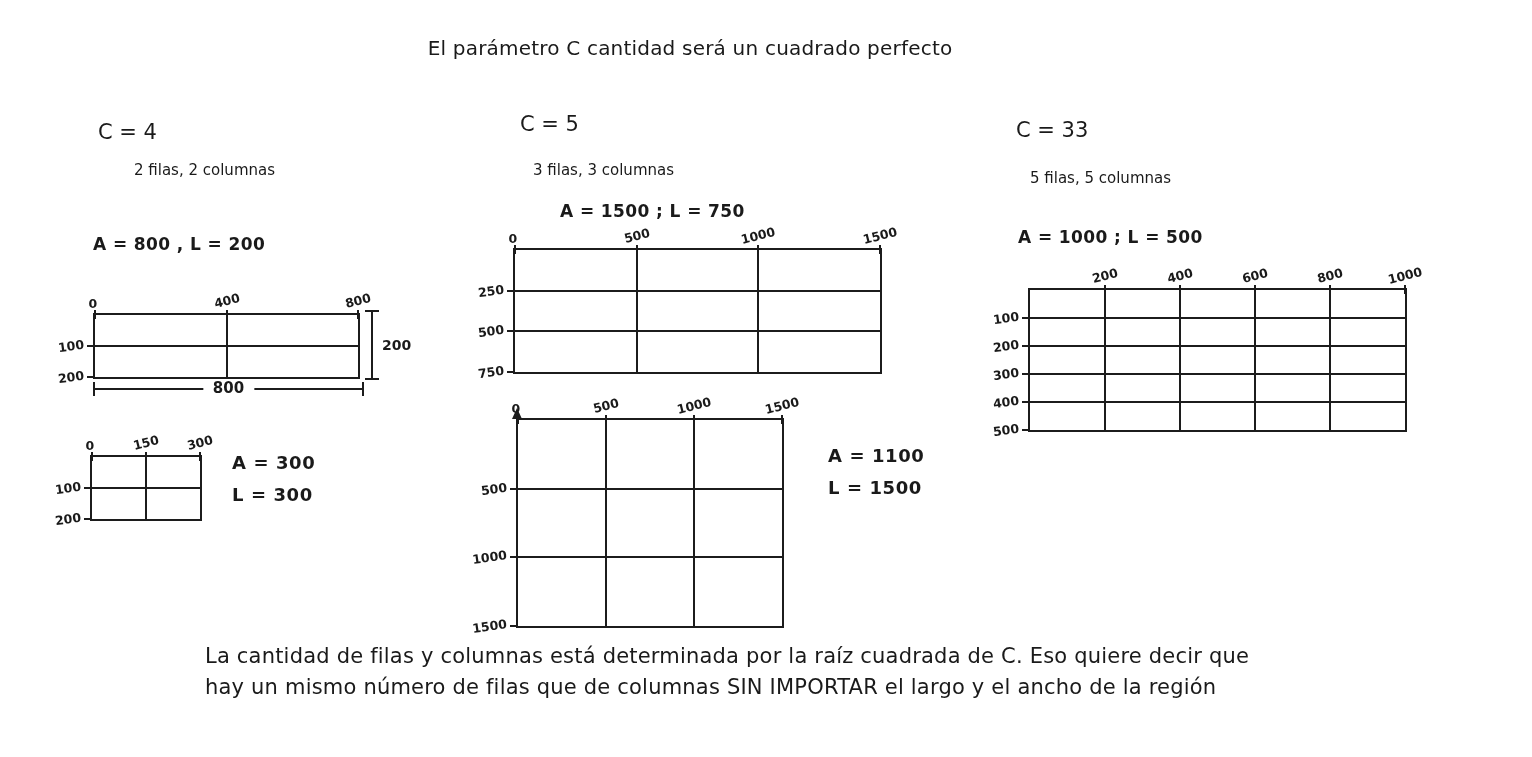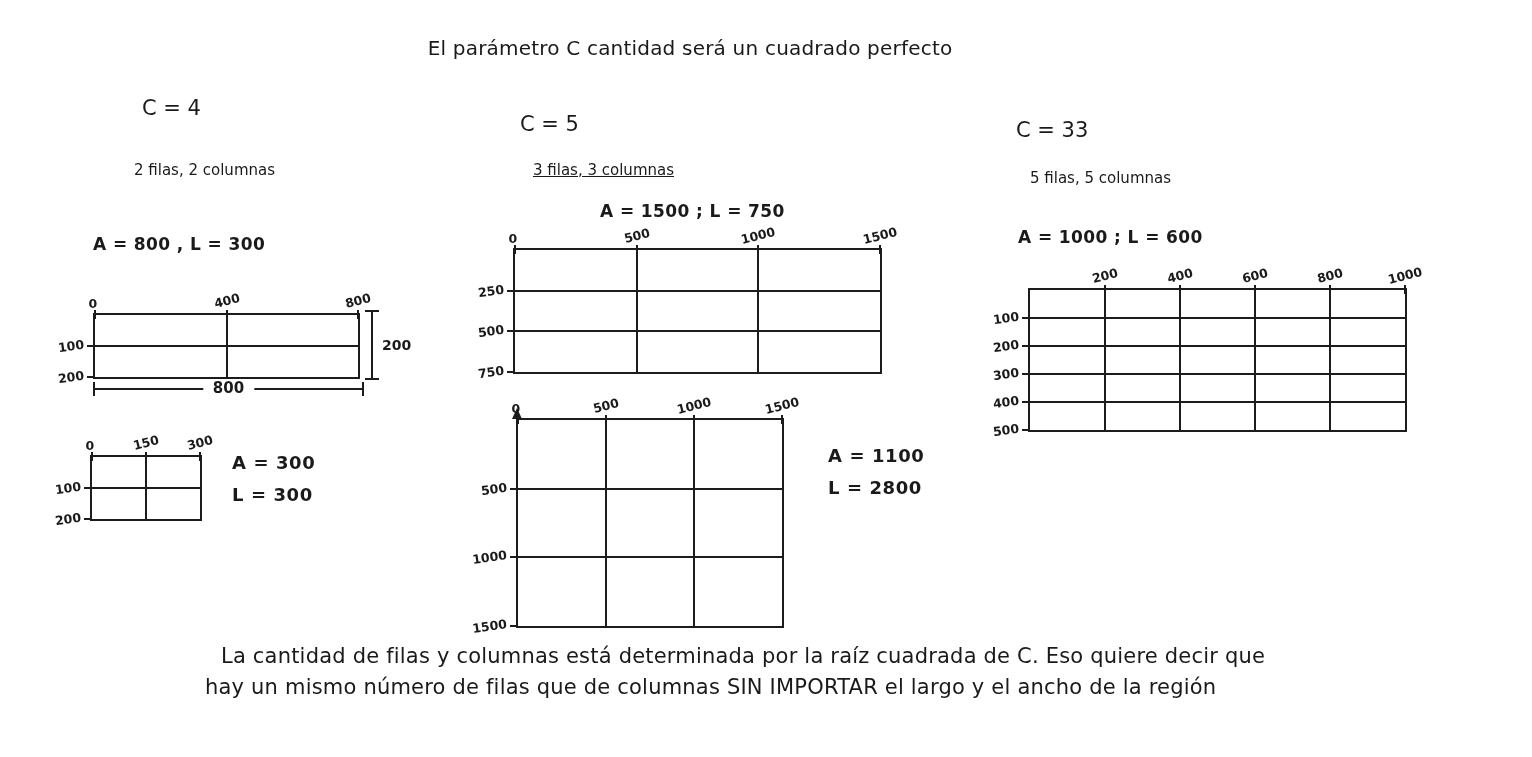--- a/index.html
+++ b/index.html
@@ -50,23 +50,23 @@
   .hbrace-label{
     position:absolute;left:50%;top:50%;transform:translate(-50%,-54%);
     background:#fff;padding:0 10px;font-size:15px;font-weight:bold;
   }
 </style>
 </head>
 <body>
 
 <div class="abs title" style="left:0;top:36px;width:1380px;">El parámetro C cantidad será un cuadrado perfecto</div>
 
-<div class="abs c-label" style="left:98px;top:96px;margin-left:44px;">C = 4</div>
+<div class="abs c-label" style="left:98px;top:120px;">C = 4</div>
 <div class="abs c-note" style="left:134px;top:161px;">2 filas, 2 columnas</div>
-<div class="abs dims" style="left:93px;top:234px;">A = 800 ,   L = 300</div>
+<div class="abs dims" style="left:93px;top:234px;">A = 800 ,   L = 200</div>
 
 <div class="grid-box" style="left:93px;top:313px;width:263px;height:62px;">
     <div class="vline" style="left: 50%;"></div>
     <div class="hline" style="top: 50%;"></div>
     <div class="xtick zero" style="left: 0%;">0</div>
     <div class="xtickmark" style="left: 0%;"></div>
     <div class="xtick" style="left: 50%;">400</div>
     <div class="xtickmark" style="left: 50%;"></div>
     <div class="xtick" style="left: 100%;">800</div>
     <div class="xtickmark" style="left: 100%;"></div>
@@ -96,22 +96,22 @@
     <div class="ytickmark" style="top: 50%;"></div>
     <div class="ytick" style="top: 100%;">200</div>
     <div class="ytickmark" style="top: 100%;"></div>
   </div>
 <div class="abs side-labels" style="left:232px;top:447px;">
   <div>A = 300</div>
   <div>L = 300</div>
 </div>
 
 <div class="abs c-label" style="left:520px;top:112px;">C = 5</div>
-<div class="abs c-note" style="left:533px;top:161px;text-decoration:underline;">3 filas, 3 columnas</div>
-<div class="abs dims" style="left:560px;top:201px;margin-left:40px;">A = 1500 ;   L = 750</div>
+<div class="abs c-note" style="left:533px;top:161px;">3 filas, 3 columnas</div>
+<div class="abs dims" style="left:560px;top:201px;">A = 1500 ;   L = 750</div>
 
 <div class="grid-box" style="left:513px;top:248px;width:365px;height:122px;">
     <div class="vline" style="left: 33.3333%;"></div>
     <div class="vline" style="left: 66.6667%;"></div>
     <div class="hline" style="top: 33.3333%;"></div>
     <div class="hline" style="top: 66.6667%;"></div>
     <div class="xtick zero" style="left: 0%;">0</div>
     <div class="xtickmark" style="left: 0%;"></div>
     <div class="xtick" style="left: 33.3333%;">500</div>
     <div class="xtickmark" style="left: 33.3333%;"></div>
@@ -143,26 +143,26 @@
     <div class="xtickmark" style="left: 100%;"></div>
     <div class="ytick" style="top: 33.3333%;">500</div>
     <div class="ytickmark" style="top: 33.3333%;"></div>
     <div class="ytick" style="top: 66.6667%;">1000</div>
     <div class="ytickmark" style="top: 66.6667%;"></div>
     <div class="ytick" style="top: 100%;">1500</div>
     <div class="ytickmark" style="top: 100%;"></div>
   </div>
 <div class="abs side-labels" style="left:828px;top:440px;">
   <div>A = 1100</div>
-  <div>L = 2800</div>
+  <div>L = 1500</div>
 </div>
 
 <div class="abs c-label" style="left:1016px;top:118px;">C = 33</div>
 <div class="abs c-note" style="left:1030px;top:169px;">5 filas, 5 columnas</div>
-<div class="abs dims" style="left:1018px;top:227px;">A = 1000  ;   L = 600</div>
+<div class="abs dims" style="left:1018px;top:227px;">A = 1000  ;   L = 500</div>
 
 <div class="grid-box" style="left:1028px;top:288px;width:375px;height:140px;">
     <div class="vline" style="left: 20%;"></div>
     <div class="vline" style="left: 40%;"></div>
     <div class="vline" style="left: 60%;"></div>
     <div class="vline" style="left: 80%;"></div>
     <div class="hline" style="top: 20%;"></div>
     <div class="hline" style="top: 40%;"></div>
     <div class="hline" style="top: 60%;"></div>
     <div class="hline" style="top: 80%;"></div>
@@ -181,14 +181,14 @@
     <div class="ytick" style="top: 40%;">200</div>
     <div class="ytickmark" style="top: 40%;"></div>
     <div class="ytick" style="top: 60%;">300</div>
     <div class="ytickmark" style="top: 60%;"></div>
     <div class="ytick" style="top: 80%;">400</div>
     <div class="ytickmark" style="top: 80%;"></div>
     <div class="ytick" style="top: 100%;">500</div>
     <div class="ytickmark" style="top: 100%;"></div>
   </div>
 
-<div class="abs footer-line" style="left:221px;top:644px;">La cantidad de filas y columnas está determinada por la raíz cuadrada de C. Eso quiere decir que</div>
+<div class="abs footer-line" style="left:205px;top:644px;">La cantidad de filas y columnas está determinada por la raíz cuadrada de C. Eso quiere decir que</div>
 <div class="abs footer-line" style="left:205px;top:675px;">hay un mismo número de filas que de columnas SIN IMPORTAR el largo y el ancho de la región</div>
 
 </body></html>

